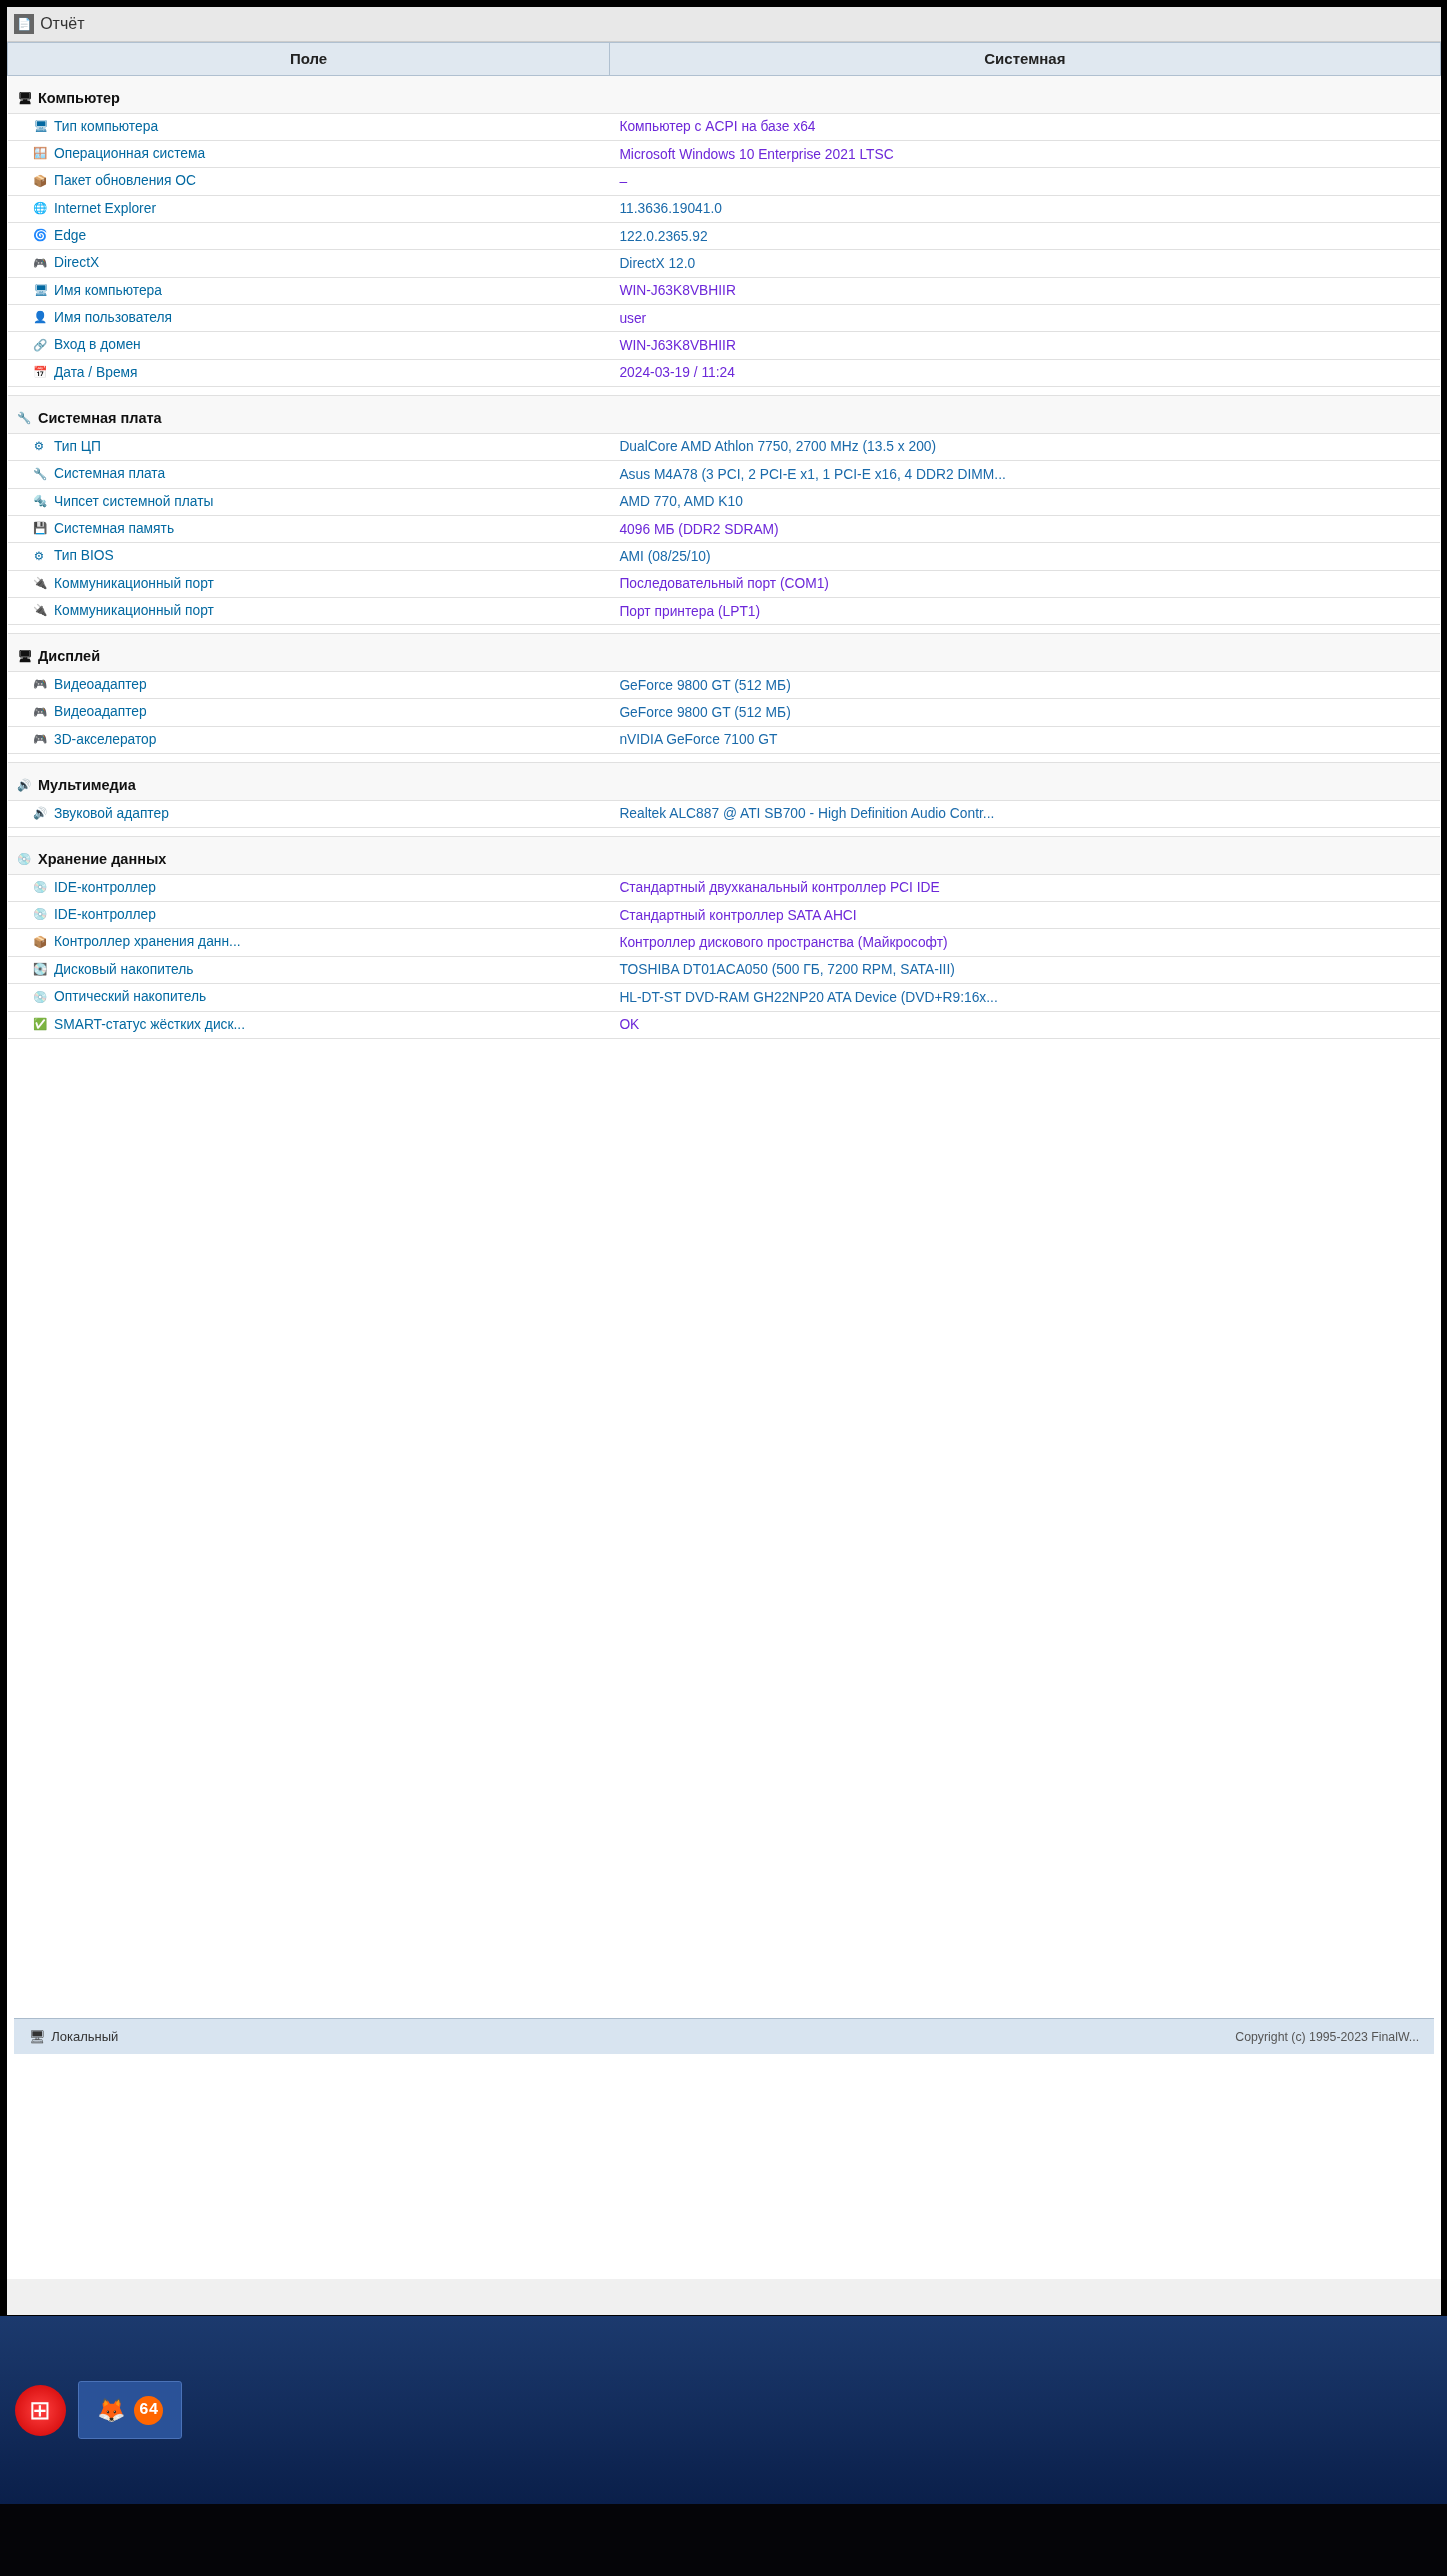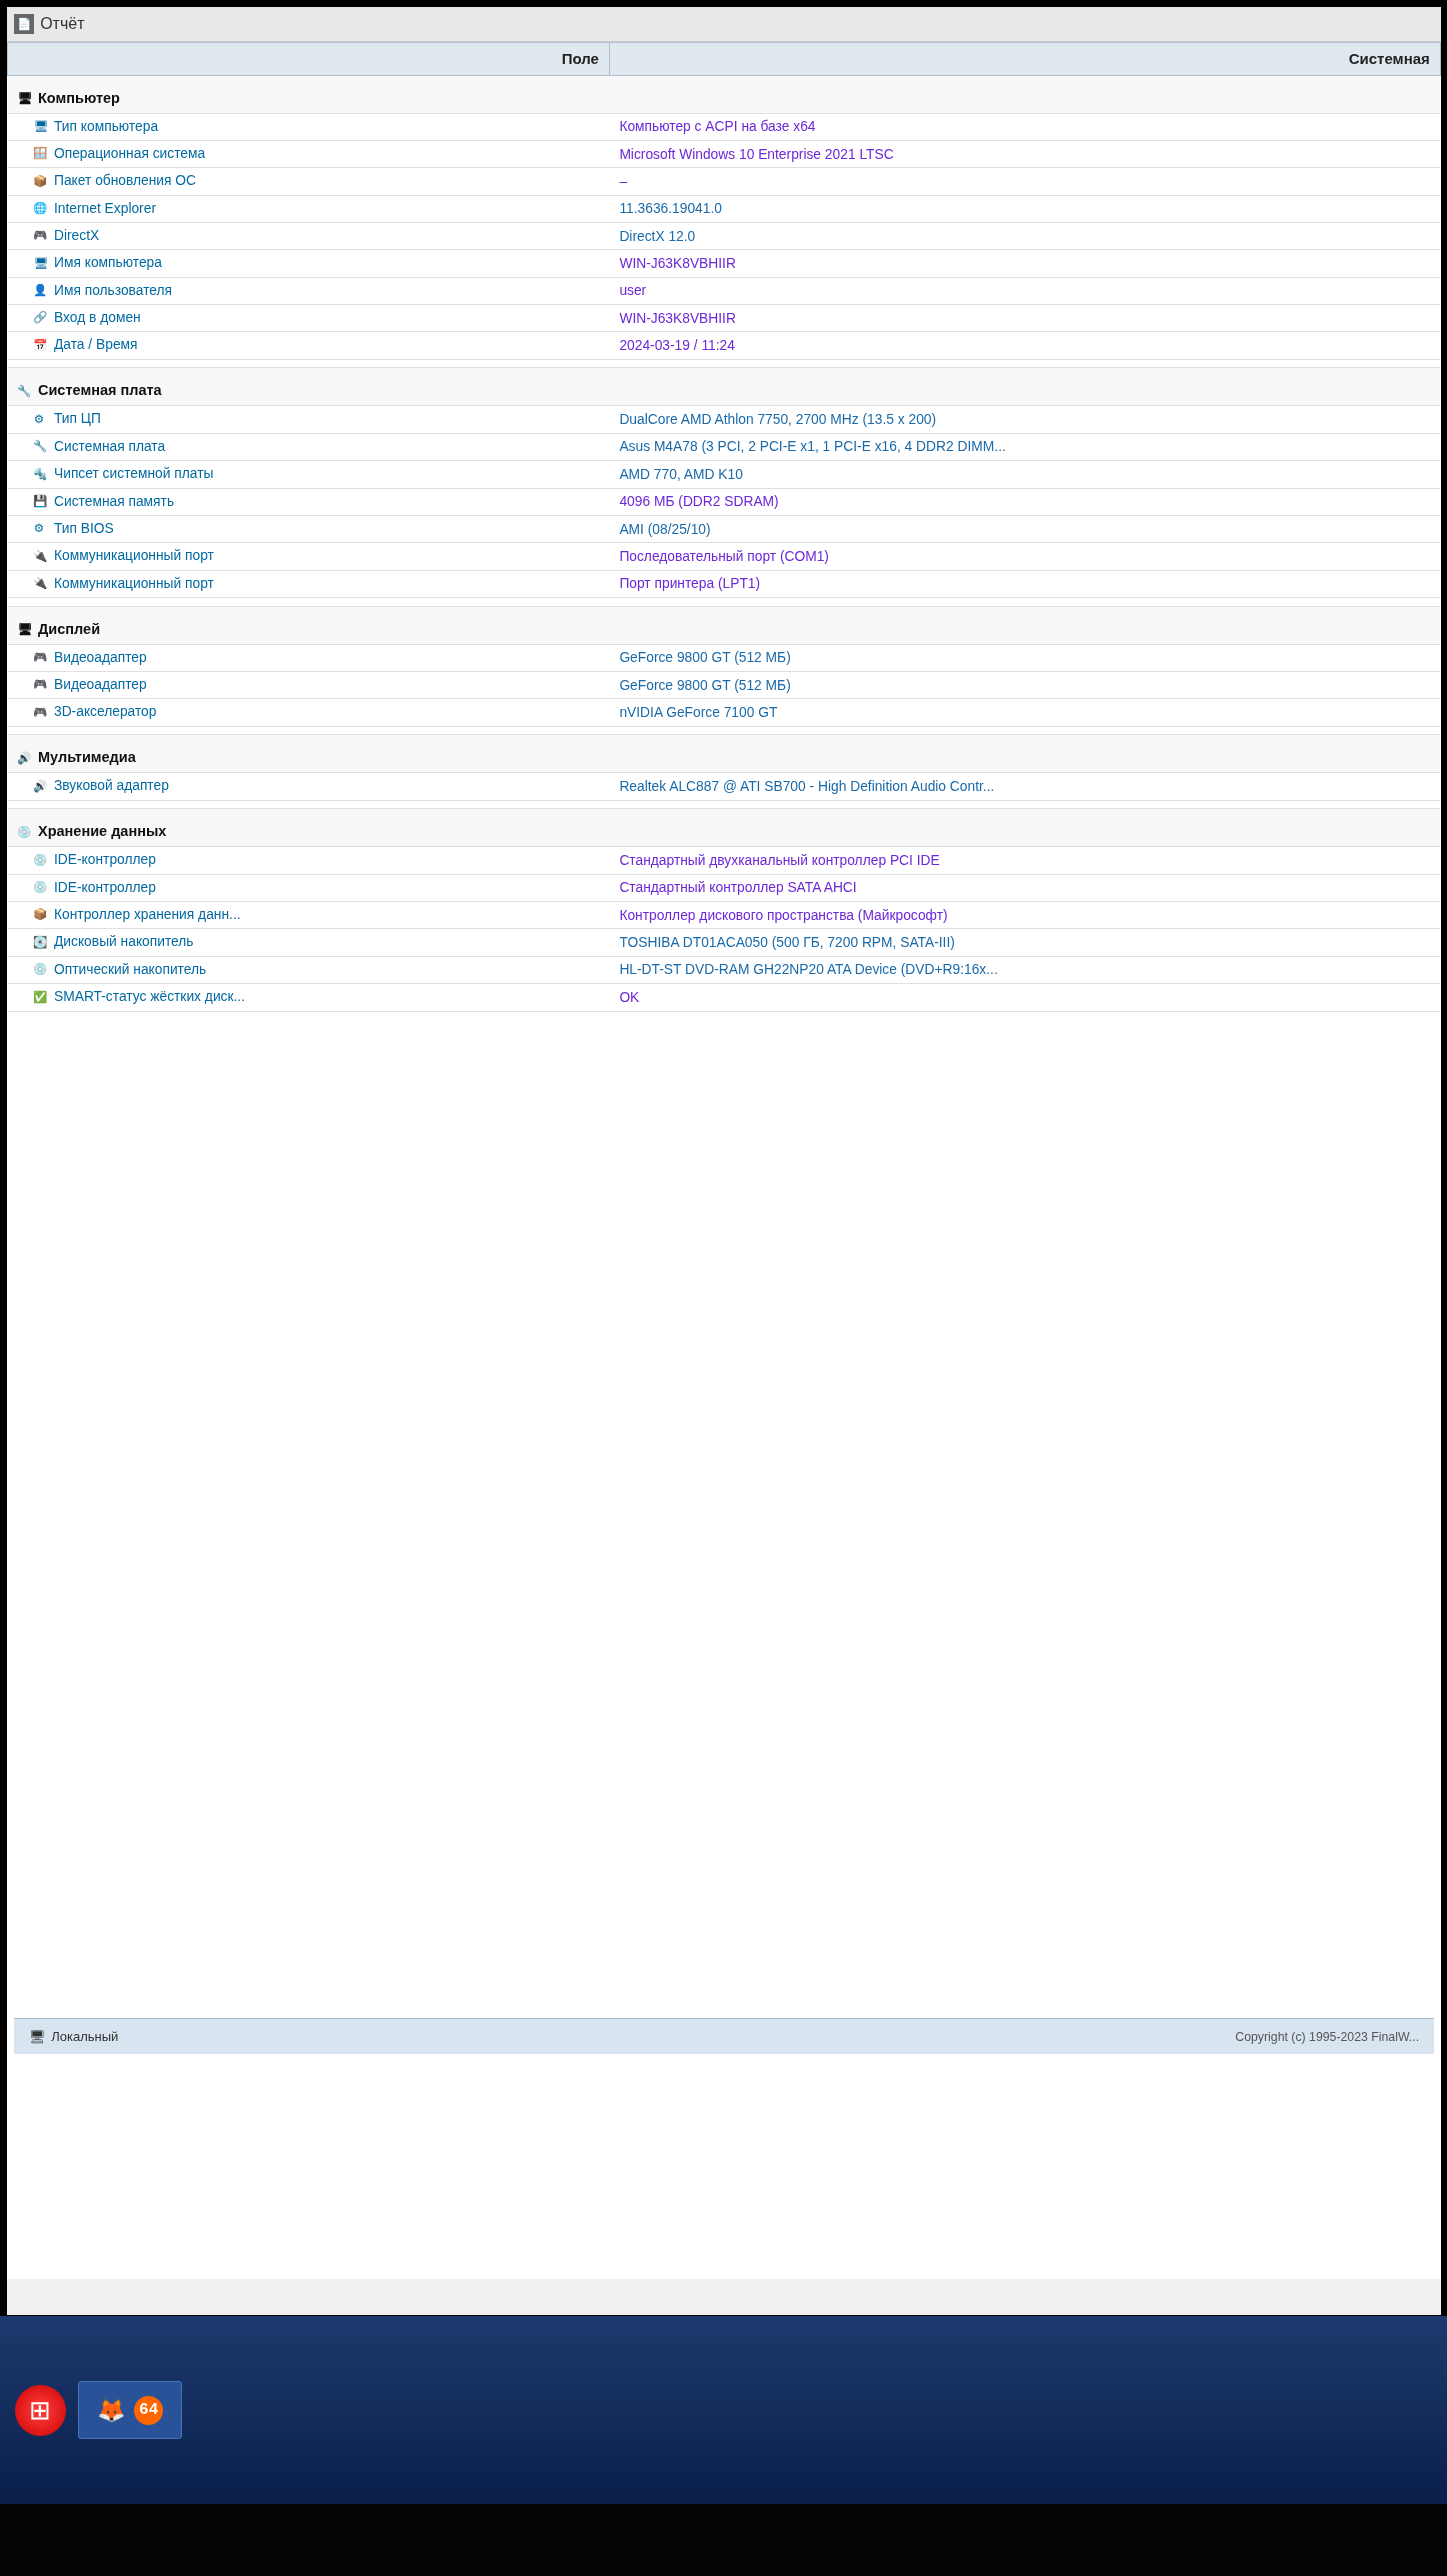--- a/index.html
+++ b/index.html
@@ -79,21 +79,21 @@
     
     .report-table {
       width: 100%;
       border-collapse: collapse;
     }
 
     .report-table thead th {
       background: #e0e8f0;
       border: 0.7px solid #b0c0d0;
       padding: 7.2px 10px;
-      text-align: right;
+      text-align: center;
       font-size: 15px;
       font-weight: bold;
       color: #222;
       margin-top: 36px;
     }
 
     .report-table tbody tr {
       border-bottom: 0.7px solid #e0e0e0;
     }
 
@@ -276,20 +276,24 @@
           </tr>
           <tr>
             <td class="col-field indent-1"><span class="row-icon">📦</span>Пакет обновления ОС</td>
             <td class="col-value value-black">–</td>
           </tr>
           <tr>
             <td class="col-field indent-1"><span class="row-icon">🌐</span>Internet Explorer</td>
             <td class="col-value value-blue">11.3636.19041.0</td>
           </tr>
           <tr>
+            <td class="col-field indent-1"><span class="row-icon">🌀</span>Edge</td>
+            <td class="col-value value-blue">122.0.2365.92</td>
+          </tr>
+          <tr>
             <td class="col-field indent-1"><span class="row-icon">🎮</span>DirectX</td>
             <td class="col-value value-blue">DirectX 12.0</td>
           </tr>
           <tr>
             <td class="col-field indent-1"><span class="row-icon">🖥</span>Имя компьютера</td>
             <td class="col-value value-black">WIN-J63K8VBHIIR</td>
           </tr>
           <tr>
             <td class="col-field indent-1"><span class="row-icon">👤</span>Имя пользователя</td>
             <td class="col-value value-black">user</td>

